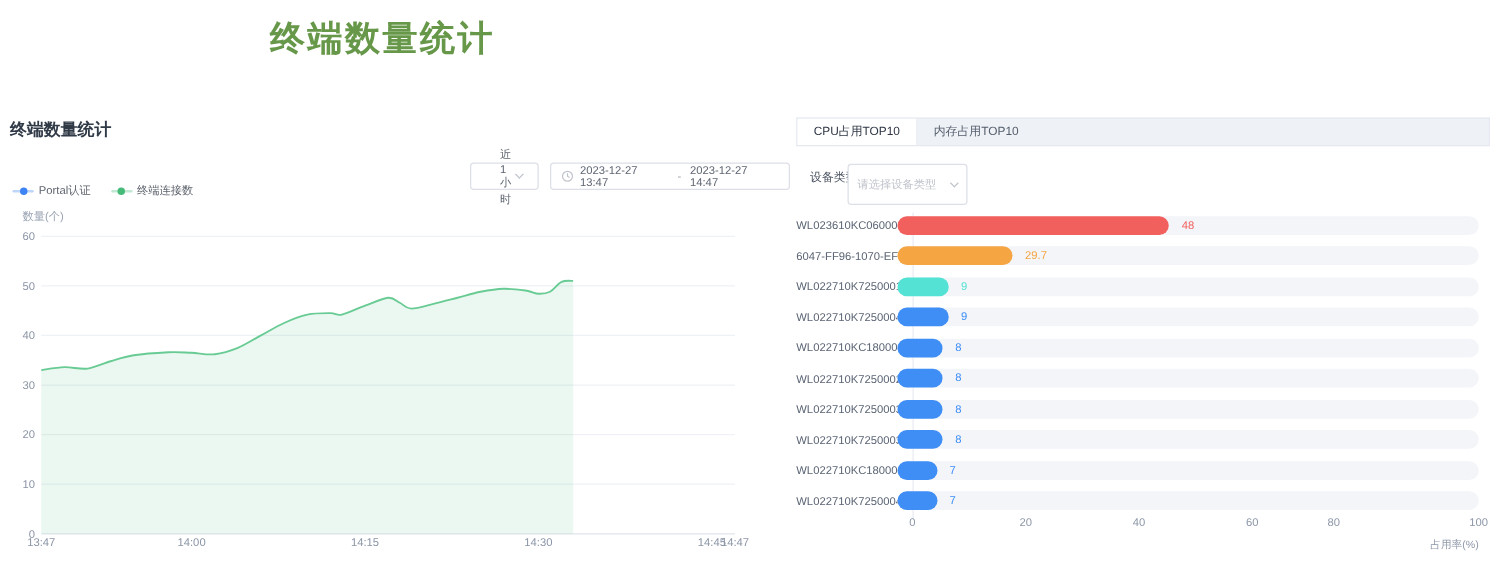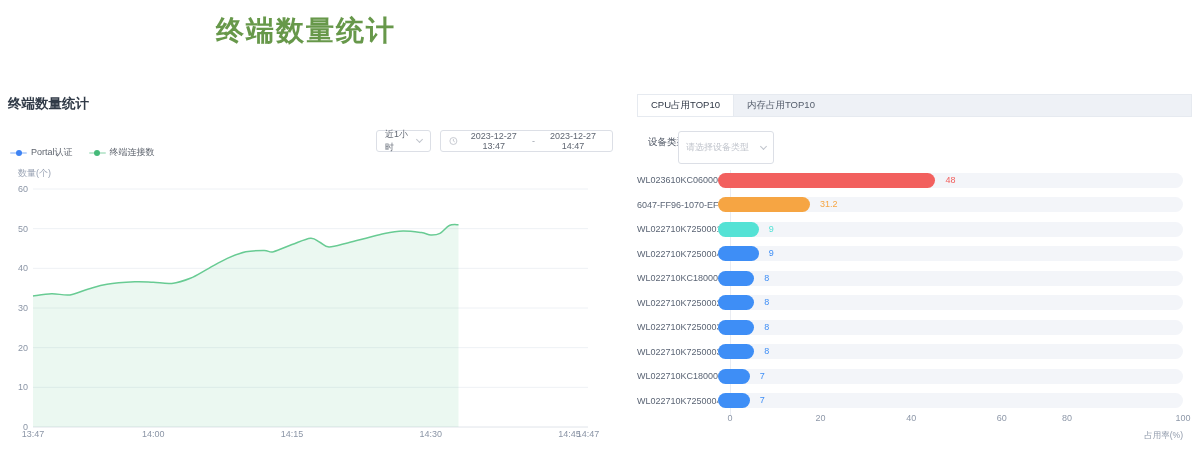--- a/index.html
+++ b/index.html
@@ -9,27 +9,27 @@
   .section-title{ position:absolute; top:12px; left:0; width:100%; text-align:center;
           font-size:28px; font-weight:bold; color:#67984a; letter-spacing:2px; }
   .panel{ position:absolute; top:0; height:456px; }
   .panel.left{ left:0; width:612px; }
   .panel.right{ left:637px; width:555px; }
 
   .card-title{ position:absolute; left:8px; top:95px; font-size:13.5px; font-weight:bold; color:#303a47; }
 
   .select{ position:absolute; border:1px solid #dcdfe6; border-radius:3px; background:#fff;
            display:flex; align-items:center; font-size:9px; color:#5f6672; }
-  .range-select{ left:376px; top:130px; width:55px; height:22px; padding:0 8px; }
+  .range-select{ left:376px; top:130px; width:55px; height:22px; padding:0 23px; }
   .select .txt{ flex:1; }
   .chev{ width:5px; height:5px; border-right:1px solid #c0c4cc; border-bottom:1px solid #c0c4cc;
          transform:rotate(45deg); margin-left:4px; margin-top:-3px; flex:none; }
-  .date-range{ position:absolute; left:440px; top:130px; width:173px; height:22px;
+  .date-range{ position:absolute; left:440px; top:130px; width:192px; height:22px;
            border:1px solid #dcdfe6; border-radius:3px; background:#fff; display:flex;
-           align-items:center; font-size:9px; color:#5f6672; padding:0 8px; gap:5px;text-align:center; }
+           align-items:center; font-size:9px; color:#5f6672; padding:0 8px; gap:5px; }
   .date-range .sep{ color:#9aa1ab; padding:0 2px; }
 
   .legend{ position:absolute; left:10px; top:146px; display:flex; gap:16px; align-items:center; }
   .legend-item{ display:flex; align-items:center; gap:4px; font-size:9px; color:#5e646e; cursor:pointer; }
   .lg-marker{ position:relative; width:17px; height:2px; border-radius:1px; }
   .lg-marker i{ position:absolute; left:50%; top:50%; width:6px; height:6px; border-radius:50%;
                 transform:translate(-50%,-50%); }
 
   #lineChart{ position:absolute; left:0; top:160px; }
 
@@ -141,21 +141,21 @@
           <div class="bar-label">WL023610KC06000043</div>
           <div class="bar-track" style="background:#f3f5f9">
             <div class="bar-fill" style="width:217.4px;background:#f2605e"></div>
             <span class="bar-value" style="left:227.4px;color:#f2605e">48</span>
           </div>
         </div>
         <div class="bar-row">
           <div class="bar-label">6047-FF96-1070-EF0A</div>
           <div class="bar-track" style="background:#f3f5f9">
             <div class="bar-fill" style="width:92.0px;background:#f6a543"></div>
-            <span class="bar-value" style="left:102.0px;color:#f6a543">31.2</span>
+            <span class="bar-value" style="left:102.0px;color:#f6a543">29.7</span>
           </div>
         </div>
         <div class="bar-row">
           <div class="bar-label">WL022710K725000102</div>
           <div class="bar-track" style="background:#f3f5f9">
             <div class="bar-fill" style="width:40.8px;background:#54e2d5"></div>
             <span class="bar-value" style="left:50.8px;color:#54e2d5">9</span>
           </div>
         </div>
         <div class="bar-row">

